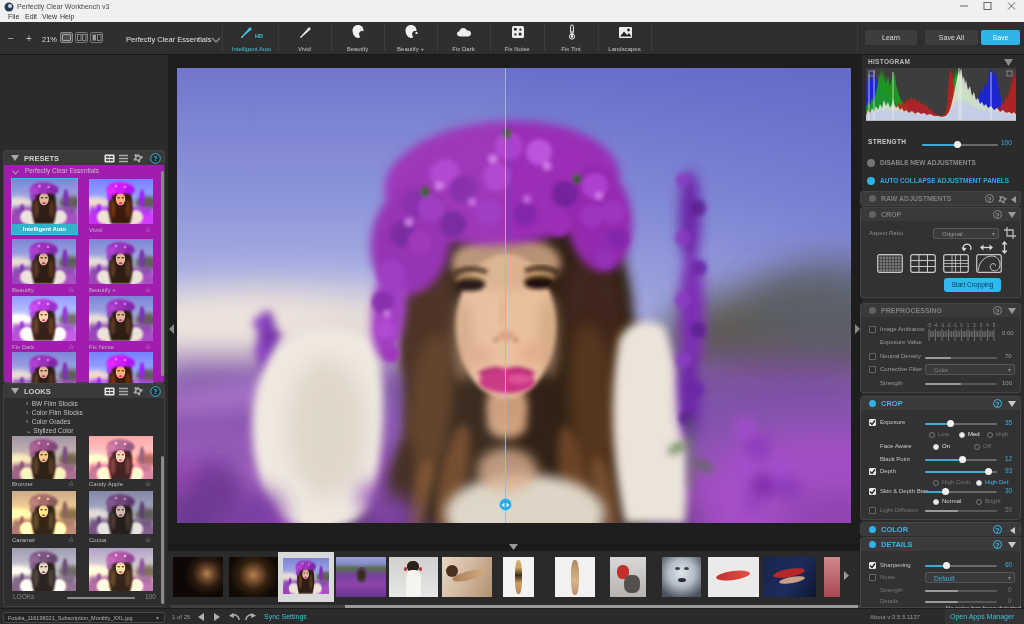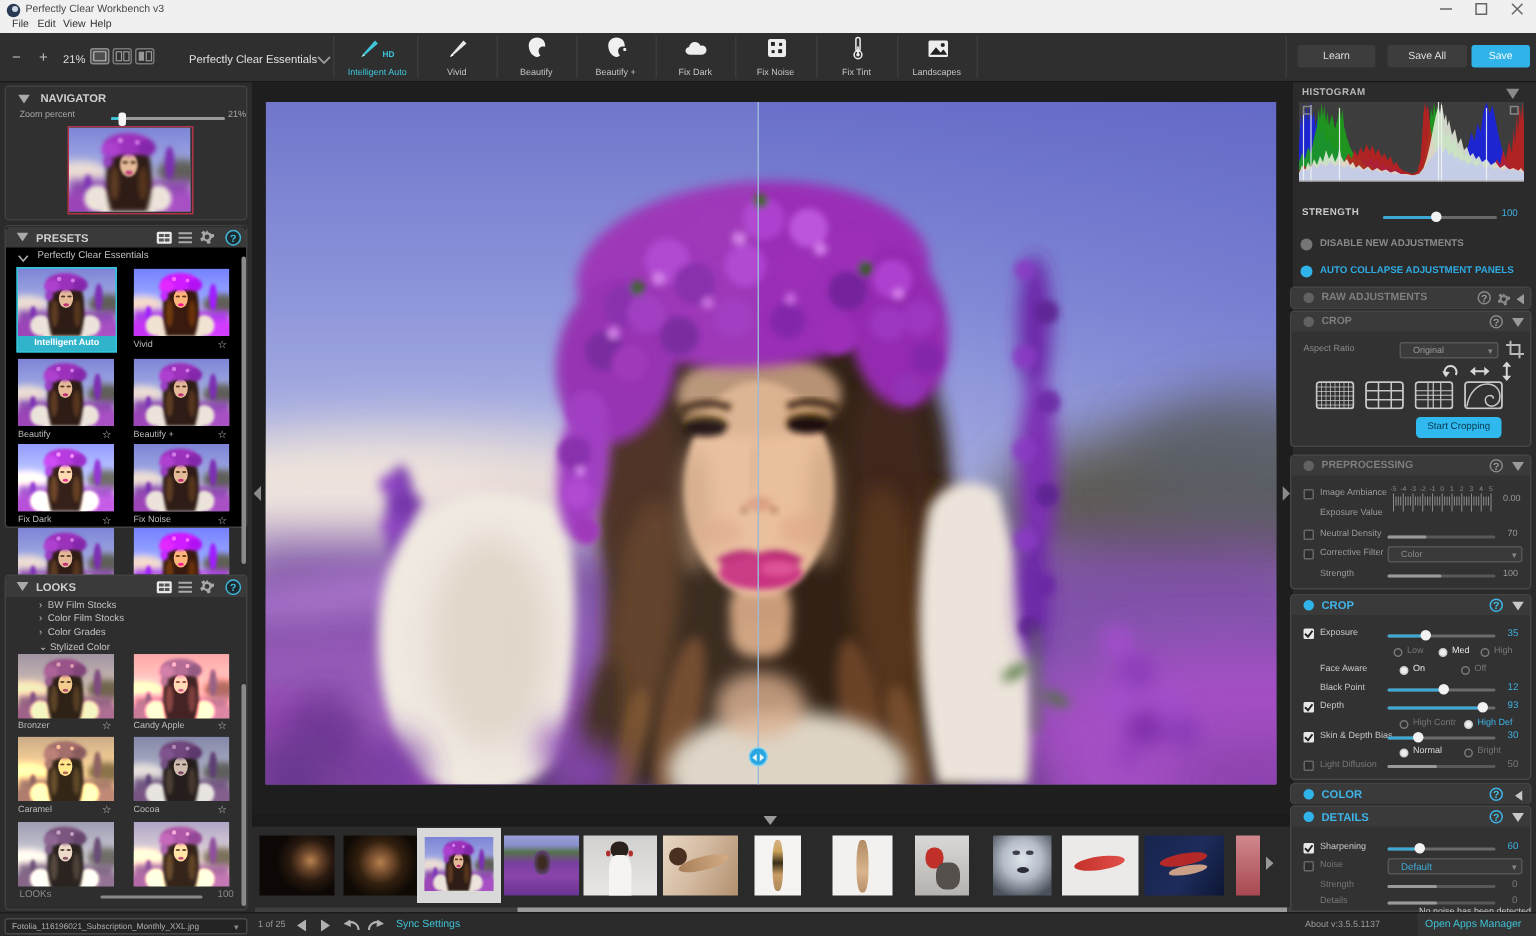--- a/index.html
+++ b/index.html
@@ -188,38 +188,22 @@
   <ellipse cx="41" cy="11" rx="4.8" ry="4.2" fill="#8426aa" filter="url(#mb1)"></ellipse>
   <ellipse cx="20.5" cy="18" rx="2.6" ry="3.6" fill="#9a3ec4" filter="url(#mb1)"></ellipse>
   <circle cx="27" cy="7" r="1.5" fill="#cf79e6" filter="url(#mb05)"></circle>
   <circle cx="36" cy="8" r="1.3" fill="#cf79e6" filter="url(#mb05)"></circle>
 </g>
 </defs>
 </svg>
 
 <div class="a" style="left:0;top:55px;width:168px;height:553px;background:#2b2b2b" id="leftpanel">
 
-  <div class="a" style="left:3px;top:2px;width:162px;height:90px;background:#303030;border:1px solid #414141;border-radius:3px">
-    <svg class="a" style="left:8px;top:5px" width="8" height="6" viewBox="0 0 8 6">
-        <path d="M0 0 L8 0 L4 6 Z" fill="#aaa"></path>
-      </svg>
-    <span class="a" style="left:23px;top:3px;font-size:7.5px;font-weight:bold;color:#cfcfcf">NAVIGATOR</span>
-    <span class="a" style="left:9px;top:16px;font-size:6px;color:#a8a8a8">Zoom percent</span>
-    <div class="track" style="left:70px;top:20px;width:76px;background:#9a9a9a"></div>
-    <div class="fill" style="left:70px;top:20px;width:6px;background:#3fc1d4"></div>
-    <div class="a" style="left:75px;top:16.5px;width:5px;height:9px;background:#f4f4f4;border-radius:2px"></div>
-    <span class="a" style="left:148px;top:16px;font-size:6px;color:#a8a8a8">21%</span>
-    <div class="a" style="left:41px;top:26px;width:84px;height:59px;border:1.5px solid #b03448;background:#333">
-      <svg class="thsvg" style="width:81px;height:56px" viewBox="0 0 64 45" preserveAspectRatio="none">
-          <use href="#ms"></use>
-        </svg>
-    </div>
-  </div>
-
-  <div class="a" style="left:3px;top:95px;width:162px;height:202px;background:#000000;border:1px solid #414141;border-radius:3px">
+
+  <div class="a" style="left:3px;top:95px;width:162px;height:233px;background:#a21caf;border:1px solid #414141;border-radius:3px">
     <div class="a" style="left:0;top:0;width:160px;height:14px;background:#3a3a3a;border-radius:3px 3px 0 0">
       <svg class="a" style="left:7px;top:4px" width="8" height="6" viewBox="0 0 8 6">
           <path d="M0 0 L8 0 L4 6 Z" fill="#aaa"></path>
         </svg>
       <span class="a" style="left:20px;top:3px;font-size:7.5px;font-weight:bold;color:#cfcfcf">PRESETS</span>
       <svg class="a" style="left:100px;top:2.5px" width="11" height="9" viewBox="0 0 11 9">
           <rect x="0.5" y="0.5" width="10" height="8" rx="1" fill="#e8e8e8"></rect>
           <rect x="2" y="2" width="3.2" height="2" fill="#555"></rect>
           <rect x="5.8" y="2" width="3.2" height="2" fill="#555"></rect>
           <rect x="2" y="5" width="3.2" height="2" fill="#555"></rect>

